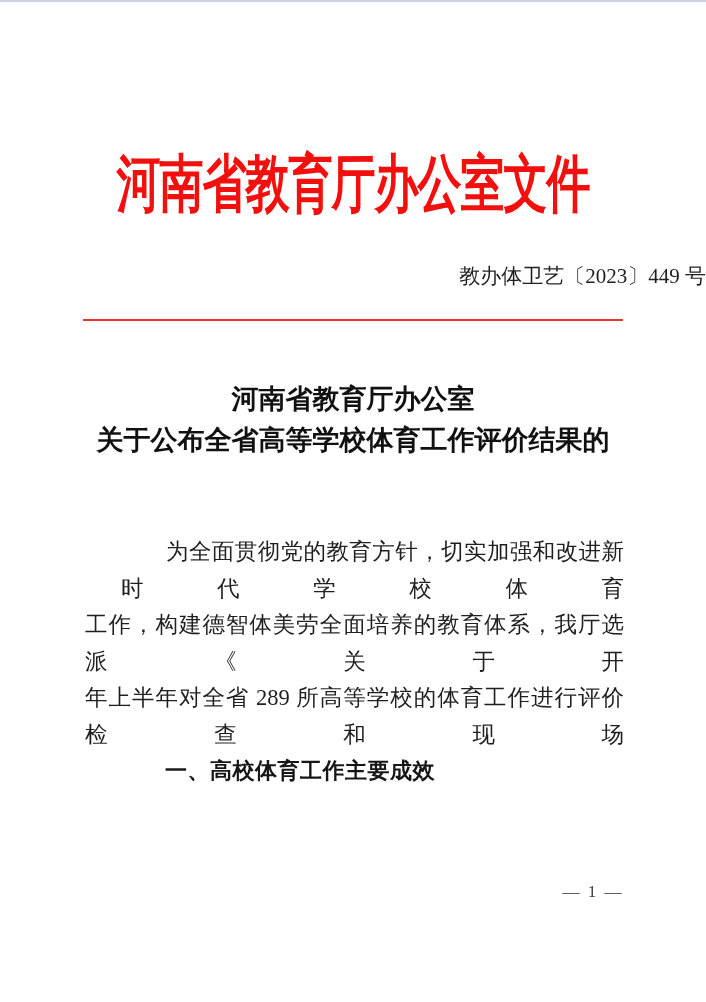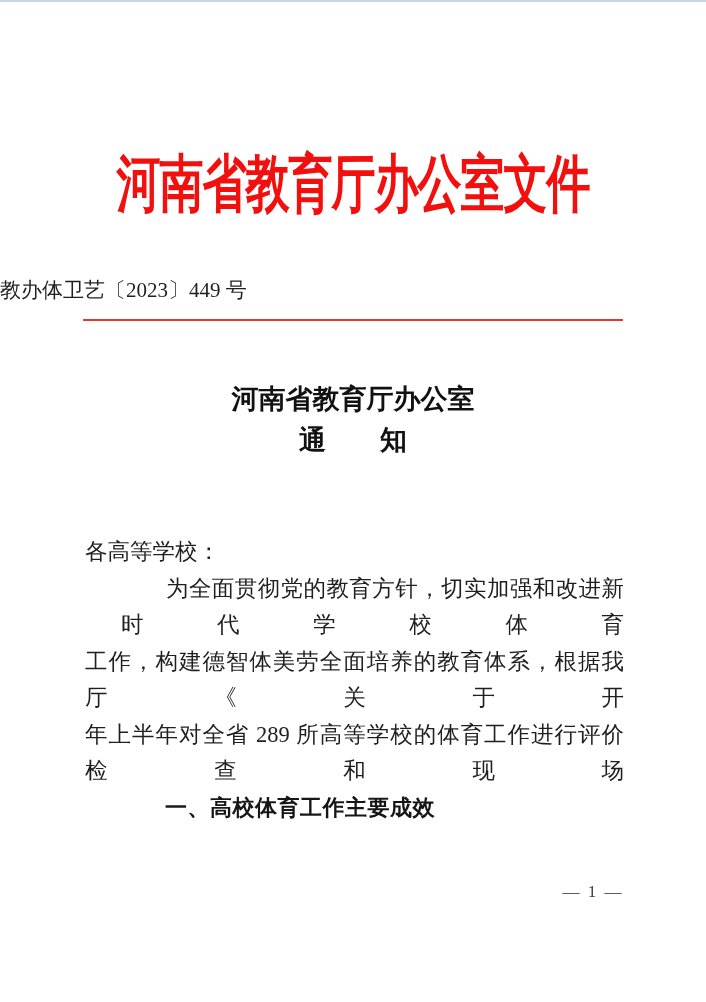--- a/index.html
+++ b/index.html
@@ -34,24 +34,24 @@
     line-height: 1;
   }
   .banner-inner {
     display: inline-block;
     transform: scaleY(1.42);
     transform-origin: center top;
     white-space: nowrap;
   }
   .doc-number {
     position: absolute;
-    top: 276px;
+    top: 262px;
     left: 0;
     width: 100%;
-    text-align: left;
+    text-align: right;
     font-size: 21px;
     line-height: 1.2;
     color: var(--text-black);
     white-space: pre;
   }
   .red-rule {
     position: absolute;
     top: 317px;
     left: 83px;
     width: 540px;
@@ -114,27 +114,26 @@
   <div class="banner">
     <span class="banner-inner">河南省教育厅办公室文件</span>
   </div>
 
   <div class="doc-number">教办体卫艺〔2023〕449 号</div>
 
   <div class="red-rule"></div>
 
   <div class="doc-title">
     <div class="t-line">河南省教育厅办公室</div>
-    <div class="t-line">通        知</div>
+    <div class="t-line">关于公布全省高等学校体育工作评价结果的</div>
   </div>
 
   <div class="body-block">
-    <div class="doc-line">各高等学校：</div>
     <div class="doc-line justify indent">为全面贯彻党的教育方针，切实加强和改进新时代学校体育</div>
-    <div class="doc-line justify">工作，构建德智体美劳全面培养的教育体系，根据我厅《关于开</div>
+    <div class="doc-line justify">工作，构建德智体美劳全面培养的教育体系，我厅选派《关于开</div>
     <div class="doc-line justify">年上半年对全省 289 所高等学校的体育工作进行评价检查和现场</div>
     <div class="doc-line heading indent">一、高校体育工作主要成效</div>
 
   </div>
 
   <div class="page-footer">— 1 —</div>
 
 </div>
 
 </body></html>

